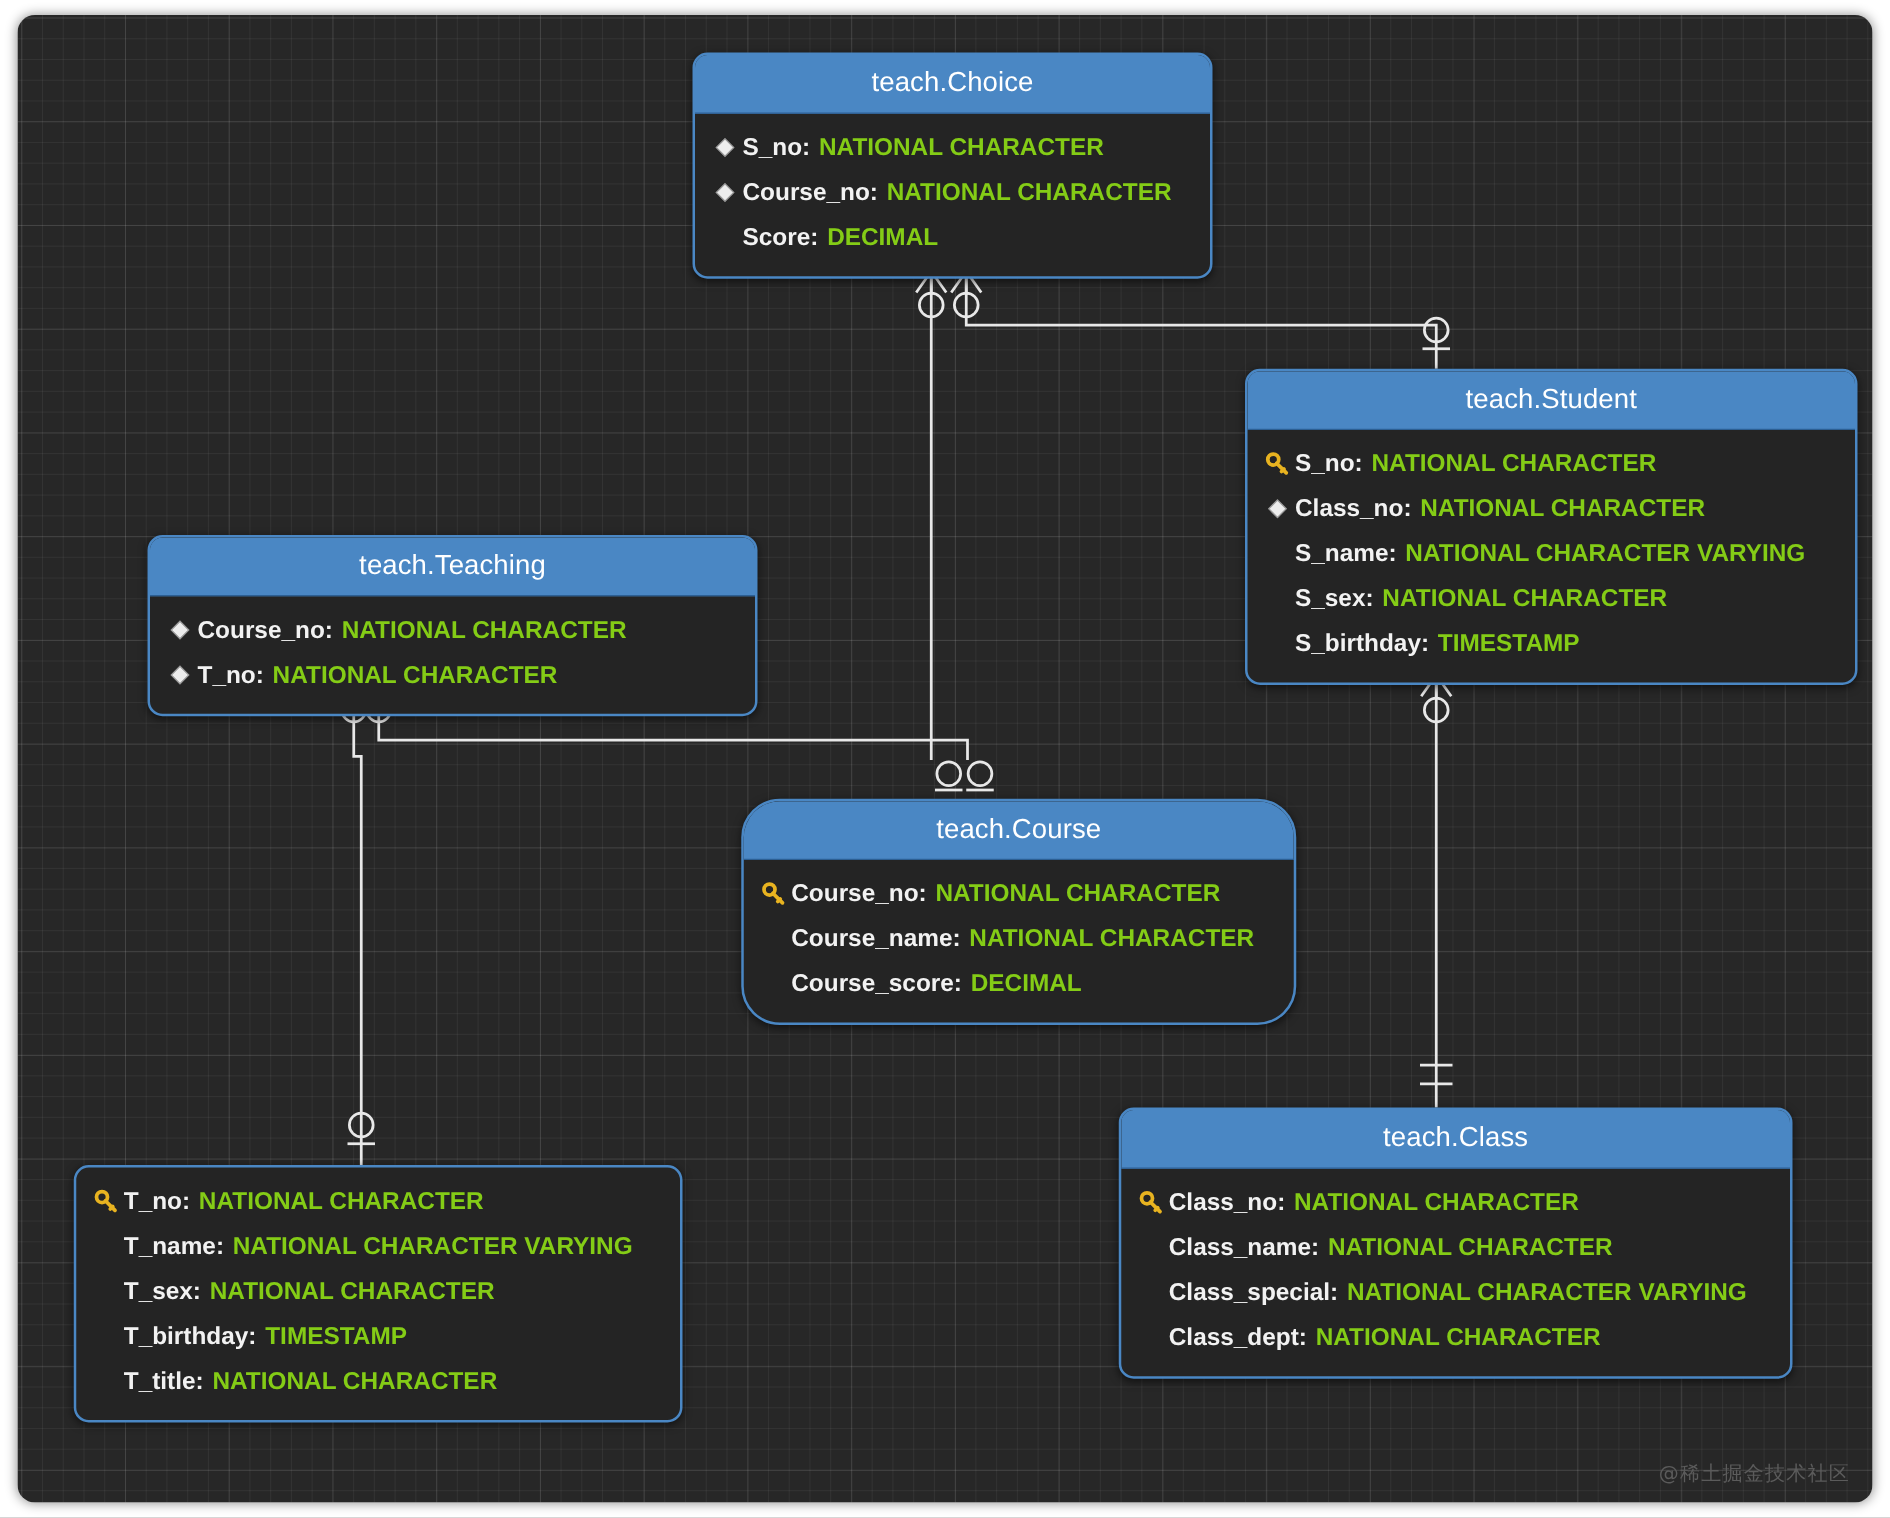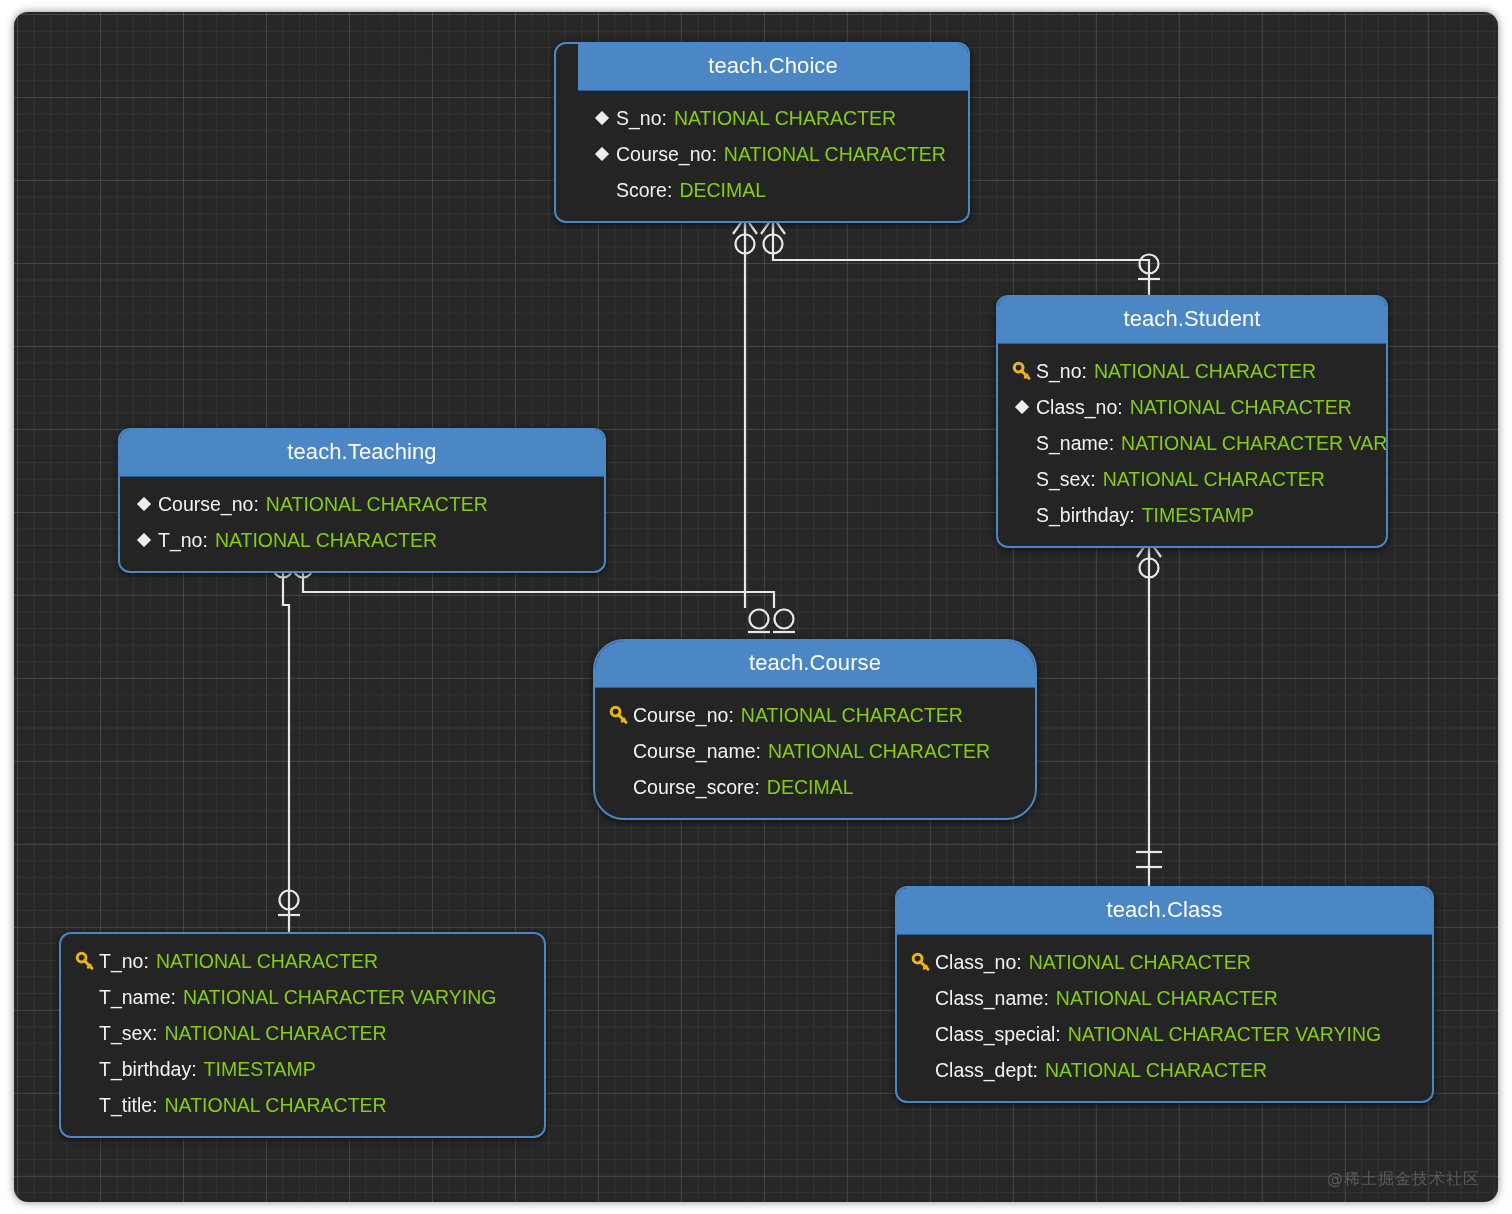--- a/index.html
+++ b/index.html
@@ -60,20 +60,21 @@
     background: #4a87c4;
     color: #ffffff;
     font-size: 22px;
     text-align: center;
     padding: 9px 10px 11px 10px;
     letter-spacing: 0.1px;
     border-bottom: 1px solid #2c5f93;
   }
   .entity-body {
     padding: 9px 10px 13px 10px;
+    font-weight: bold;
   }
   .attr {
     display: flex;
     align-items: center;
     height: 36px;
     font-size: 19.5px;
     white-space: nowrap;
   }
   .attr-icon {
     width: 28px;
@@ -167,21 +168,21 @@
 
         <g>
           <circle cx="275" cy="888" r="9.5"></circle>
           <path d="M264 903 L286 903"></path>
         </g>
 
       </g>
     </svg>
 
     <div id="entity-layer">
-        <div class="entity" style="left: 540px; top: 30px; width: 416px; padding-left: 22px;">
+        <div class="entity" style="left: 540px; top: 30px; width: 416px;">
           <div class="entity-header">teach.Choice</div>
           <div class="entity-body">
             <div class="attr">
               <span class="attr-icon">
                 <svg width="16" height="16" viewBox="0 0 16 16" aria-hidden="true">
                   <path d="M8 1 L15 8 L8 15 L1 8 Z" fill="#ededed" stroke="#9a9a9a" stroke-width="1"></path>
                 </svg>
               </span>
               <span class="attr-name">S_no</span>
               <span class="attr-sep">:</span>
@@ -198,21 +199,21 @@
               <span class="attr-type">NATIONAL CHARACTER</span>
             </div>
             <div class="attr">
               <span class="attr-icon"></span>
               <span class="attr-name">Score</span>
               <span class="attr-sep">:</span>
               <span class="attr-type">DECIMAL</span>
             </div>
           </div>
         </div>
-        <div class="entity" style="left: 982px; top: 283px; width: 392px;">
+        <div class="entity" style="left: 982px; top: 283px; width: 490px;">
           <div class="entity-header">teach.Student</div>
           <div class="entity-body">
             <div class="attr">
               <span class="attr-icon">
                 <svg width="20" height="20" viewBox="0 0 20 20" aria-hidden="true">
                   <circle cx="6.6" cy="6.6" r="4.4" fill="none" stroke="#e8b320" stroke-width="3"></circle>
                   <path d="M9.3 9.6 L17 17.3" stroke="#e8b320" stroke-width="3" stroke-linecap="round"></path>
                   <path d="M13.2 16.2 L15.2 14.2" stroke="#e8b320" stroke-width="3" stroke-linecap="round"></path>
                 </svg>
               </span>

